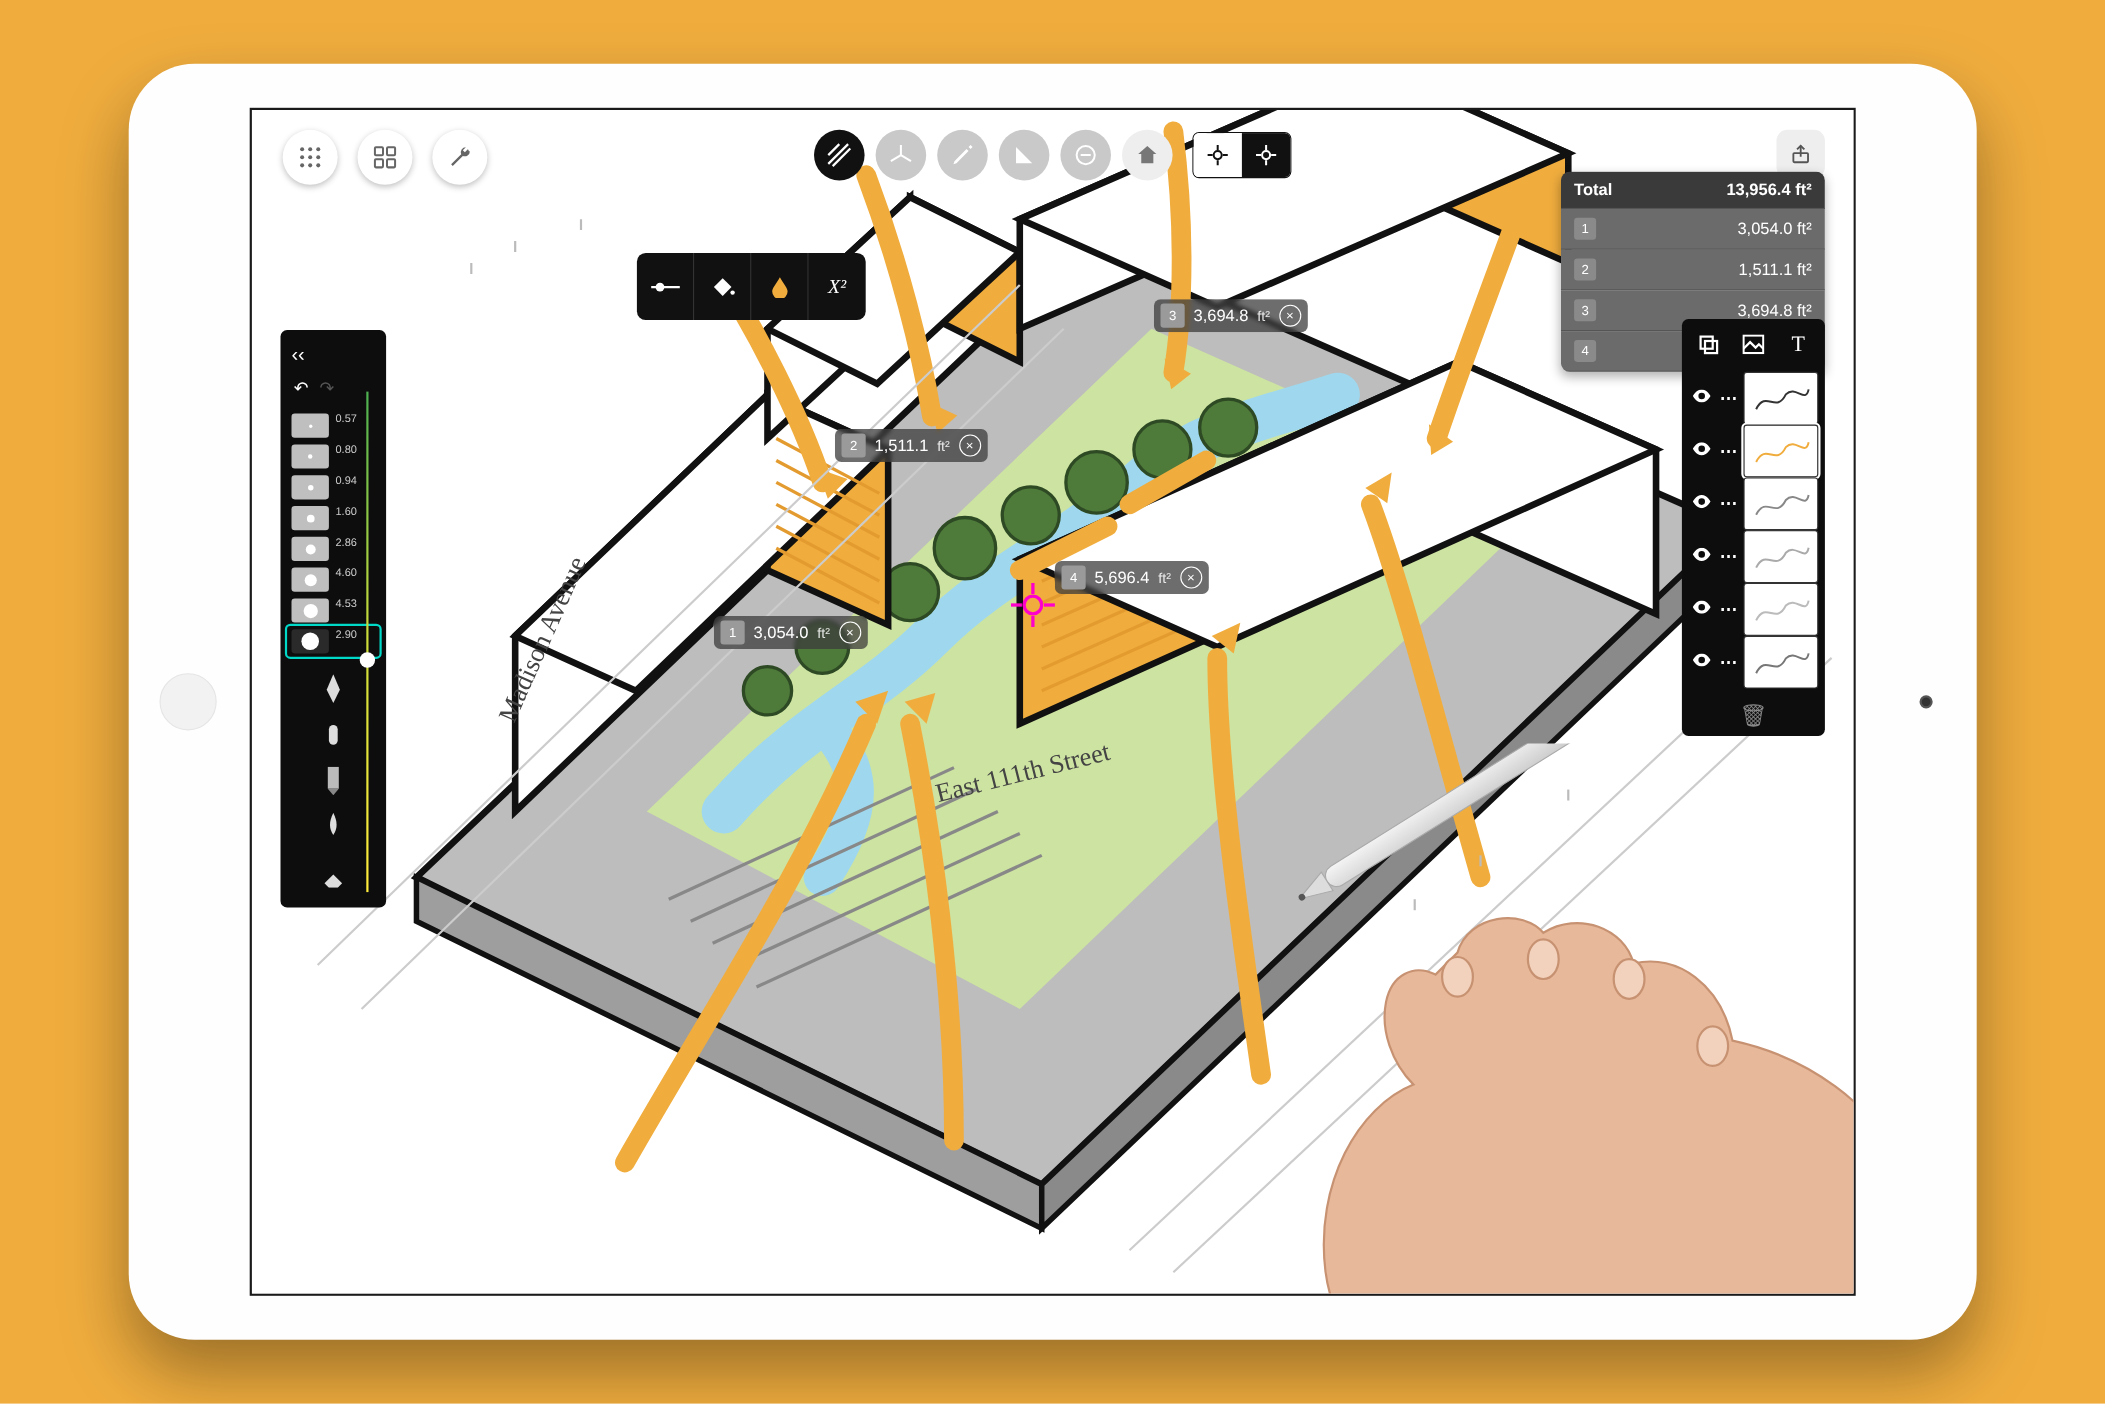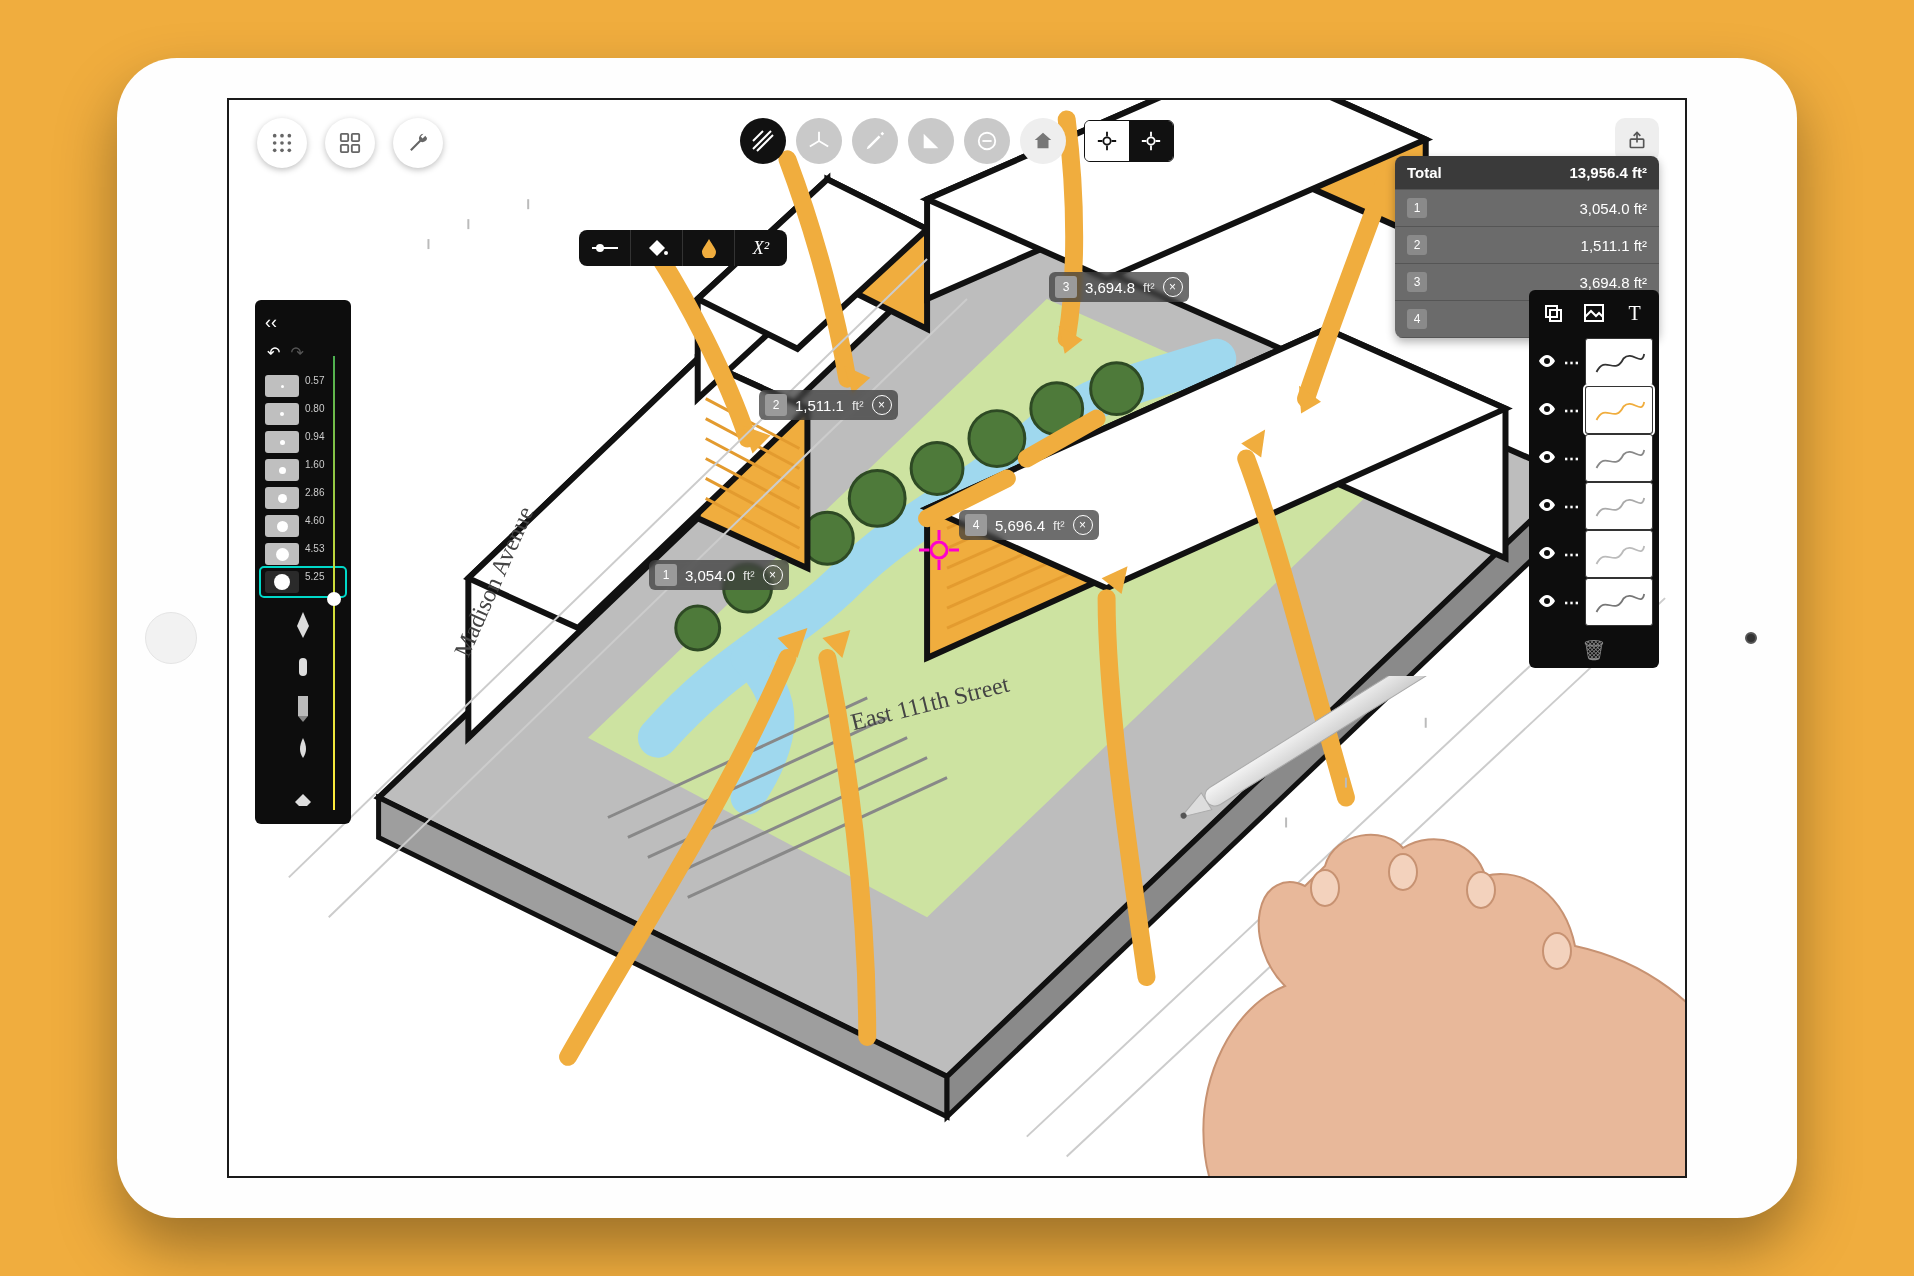--- a/index.html
+++ b/index.html
@@ -114,21 +114,21 @@
   
   .fill-toolbar {
     position: absolute;
     top: 130px; left: 350px;
     display: flex;
     background: #111;
     border-radius: 8px;
     overflow: hidden;
   }
   .fill-toolbar .cell {
-    width: 52px; height: 36px;
+    width: 52px; height: 61px;
     display:flex;align-items:center;justify-content:center;
     color:#fff; border-right:1px solid #333;
     font-size: 18px;
   }
   .fill-toolbar .cell:last-child { border-right:none; }
 
   
   .left-palette {
     position: absolute;
     left: 26px; top: 200px;
@@ -157,21 +157,21 @@
   .tool-icons .ti { width:20px;height:28px; display:flex;align-items:flex-end;justify-content:center;}
   .slider-col {
     position:absolute; left: 70px; top: 56px; bottom: 14px; width: 18px;
   }
   .slider-track { position:absolute; left:8px; top:0; bottom:0; width:2px; background: linear-gradient(#4caf50, #cddc39, #ffeb3b);}
   .slider-thumb { position:absolute; left:2px; width:14px; height:14px; border-radius:50%; background:#fff; top: 52%; }
 
   
   .area-panel {
     position:absolute; top: 56px; right: 26px;
-    width: 264px;
+    width: 240px;
     border-radius: 8px; overflow:hidden;
     font-size: 15px; color:#fff;
     box-shadow: 0 4px 10px rgba(0,0,0,0.3);
   }
   .area-row { display:flex; justify-content:space-between; align-items:center; padding: 8px 12px; background:#6b6b6b; border-bottom:1px solid #555;}
   .area-row.head { background:#3a3a3a; font-weight:600;}
   .area-row .idx { width:20px;height:20px;border-radius:3px;background:#8a8a8a;display:flex;align-items:center;justify-content:center;font-size:12px; margin-right:8px;}
   .area-row .left { display:flex;align-items:center;}
 
   .layers-panel {
@@ -570,21 +570,21 @@
           <div class="size-row">
             <div class="size-sw">
               <div class="dot" style="width: 13px; height: 13px;"></div>
             </div>
             <div class="size-label">4.53</div>
           </div>
           <div class="size-row selected">
             <div class="size-sw dark">
               <div class="dot" style="width: 16px; height: 16px;"></div>
             </div>
-            <div class="size-label">5.25</div>
+            <div class="size-label">2.90</div>
           </div>
         </div>
       <div class="tool-icons">
         <div class="ti">
             <svg width="16" height="26" viewBox="0 0 16 26">
               <path d="M8 0 L14 14 L8 26 L2 14 Z" fill="#ddd"></path>
             </svg>
           </div>
         <div class="ti">
             <svg width="16" height="26" viewBox="0 0 16 26">

